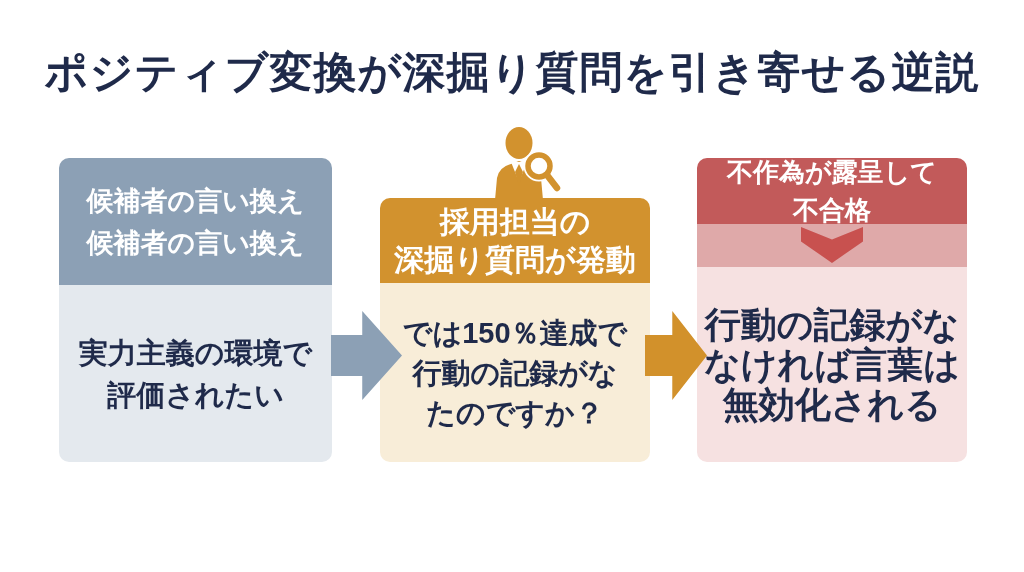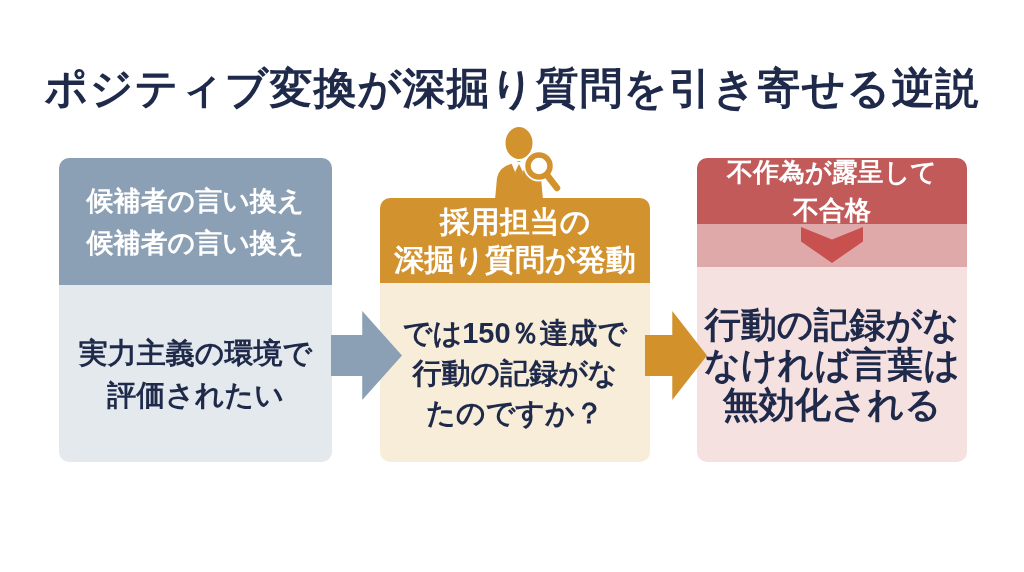--- a/index.html
+++ b/index.html
@@ -2,21 +2,21 @@
 <html><head>
 <meta charset="utf-8">
 <style>
   html,body{margin:0;padding:0;background:#ffffff;}
   .canvas{
     position:relative;width:1024px;height:572px;background:#ffffff;overflow:hidden;
     font-family:"Liberation Sans","DejaVu Sans",sans-serif;
   }
   .pre{white-space:pre-line;}
   .title{
-    position:absolute;left:0;right:0;top:44px;margin:16px;text-align:center;
+    position:absolute;left:0;right:0;top:44px;margin:0;text-align:center;
     font-size:43px;font-weight:800;letter-spacing:1px;color:#1F2A4A;
   }
   .box{position:absolute;display:flex;flex-direction:column;}
   .box1{left:59px;top:158px;width:273px;height:304px;}
   .box2{left:380px;top:198px;width:270px;height:264px;}
   .box3{left:697px;top:158px;width:270px;height:304px;}
   .hdr{
     display:flex;align-items:center;justify-content:center;text-align:center;
     color:#ffffff;font-weight:800;border-radius:10px 10px 0 0;flex:0 0 auto;
   }

